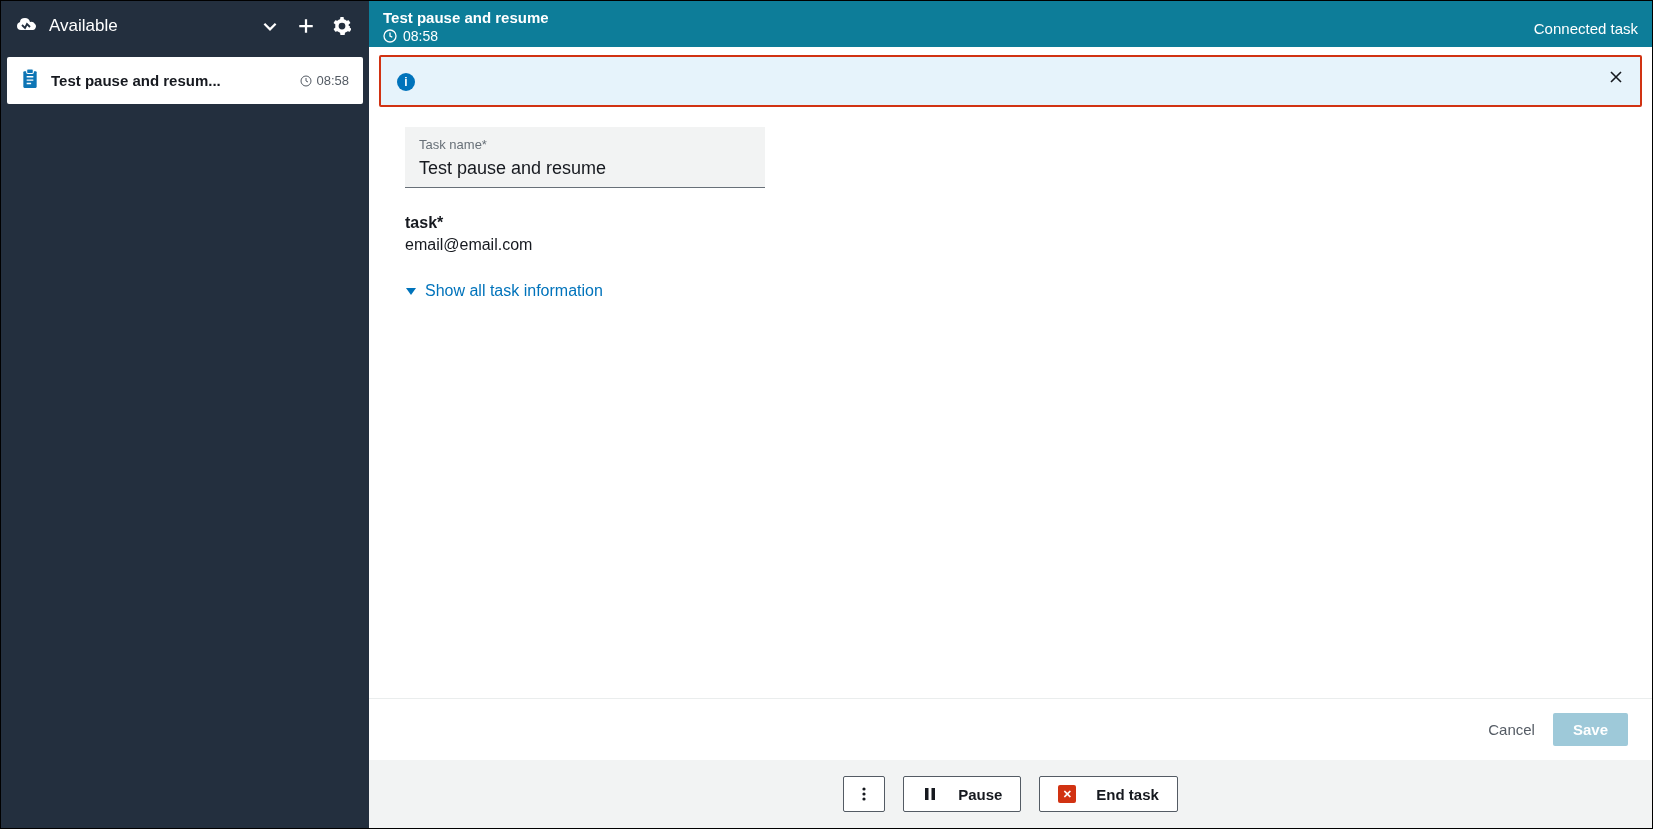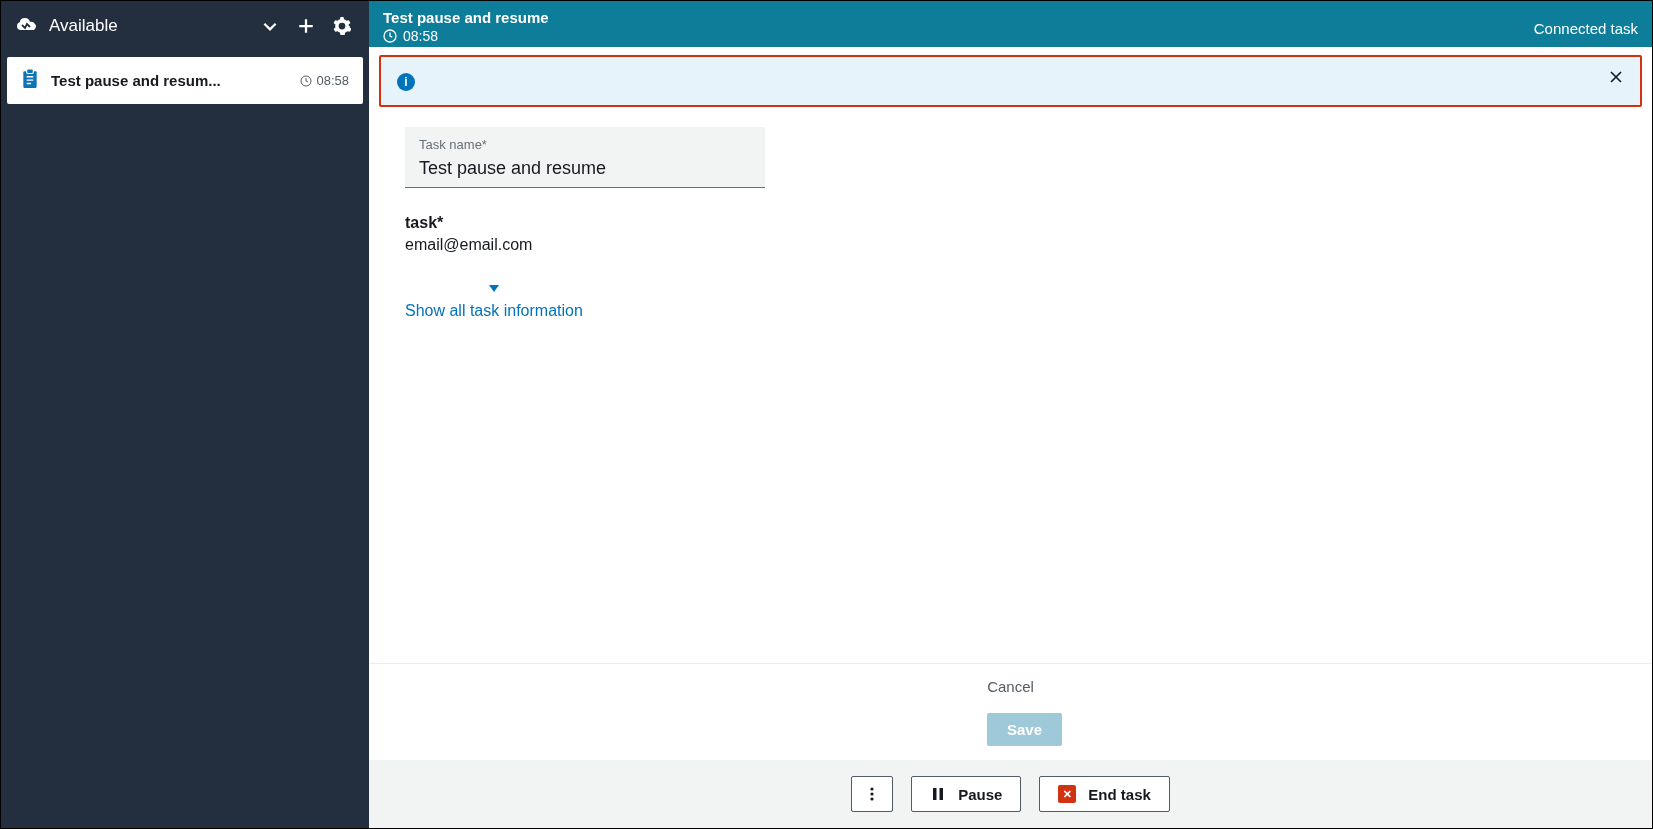--- a/index.html
+++ b/index.html
@@ -44,31 +44,31 @@
 .field-box { background: #f2f3f3; border-bottom: 1px solid #687078; padding: 10px 14px 8px 14px; position: relative; }
 .field-label { color: #687078; font-size: 13px; }
 .field-value { font-size: 18px; color: #16191f; margin-top: 6px; }
 .field-textarea { min-height: 80px; }
 .field-textarea .resize-handle { position: absolute; right: 4px; bottom: 4px; color: #879196; }
 .field-textarea .resize-handle svg { width: 12px; height: 12px; }
 .field-meta { display: flex; justify-content: space-between; color: #687078; font-size: 13px; padding: 6px 4px 0 4px; }
 .field-meta-right { text-align: right; width: 100%; }
 .static-label { font-weight: 700; font-size: 16px; margin-bottom: 4px; }
 .static-value { font-size: 16px; color: #16191f; }
-.expand-link { display: inline-flex; align-items: center; gap: 8px; color: #0073bb; font-size: 16px; margin-top: 28px; cursor: pointer; flex-direction: column; }
+.expand-link { display: inline-flex; align-items: center; gap: 8px; color: #0073bb; font-size: 16px; margin-top: 28px; cursor: pointer; }
 .expand-link svg { width: 12px; height: 12px; }
 
 
-.save-row { border-top: 1px solid #eaeded; padding: 14px 24px; display: flex; justify-content: flex-end; align-items: center; gap: 18px; background: #fff; flex-direction: column; }
+.save-row { border-top: 1px solid #eaeded; padding: 14px 24px; display: flex; justify-content: flex-end; align-items: center; gap: 18px; background: #fff; }
 .cancel-btn { background: none; border: none; color: #545b64; font-size: 15px; cursor: pointer; }
-.save-btn { background: #9ec9d9; color: #fff; border: none; padding: 8px 20px; font-size: 15px; font-weight: 700; cursor: pointer; border-radius: 2px; margin-left: 28px; }
+.save-btn { background: #9ec9d9; color: #fff; border: none; padding: 8px 20px; font-size: 15px; font-weight: 700; cursor: pointer; border-radius: 2px; }
 
 
 .action-bar { background: #f2f3f3; padding: 16px 20px; display: flex; justify-content: center; gap: 18px; }
-.act-btn { background: #fff; border: 1px solid #545b64; border-radius: 2px; padding: 8px 18px; display: inline-flex; align-items: center; gap: 12px; font-size: 15px; font-weight: 700; color: #16191f; cursor: pointer; }
+.act-btn { background: #fff; border: 1px solid #545b64; border-radius: 2px; padding: 8px 18px; display: inline-flex; align-items: center; gap: 20px; font-size: 15px; font-weight: 700; color: #16191f; cursor: pointer; }
 .act-btn svg { width: 16px; height: 16px; }
 .act-btn.icon-only { padding: 8px 12px; }
 .end-icon-box { background: #d13212; width: 18px; height: 18px; border-radius: 2px; display: flex; align-items: center; justify-content: center; color: #fff; font-size: 11px; font-weight: 700; }
 </style>
 </head>
 <body>
 
 <div class="app">
 
   <div class="sidebar">

